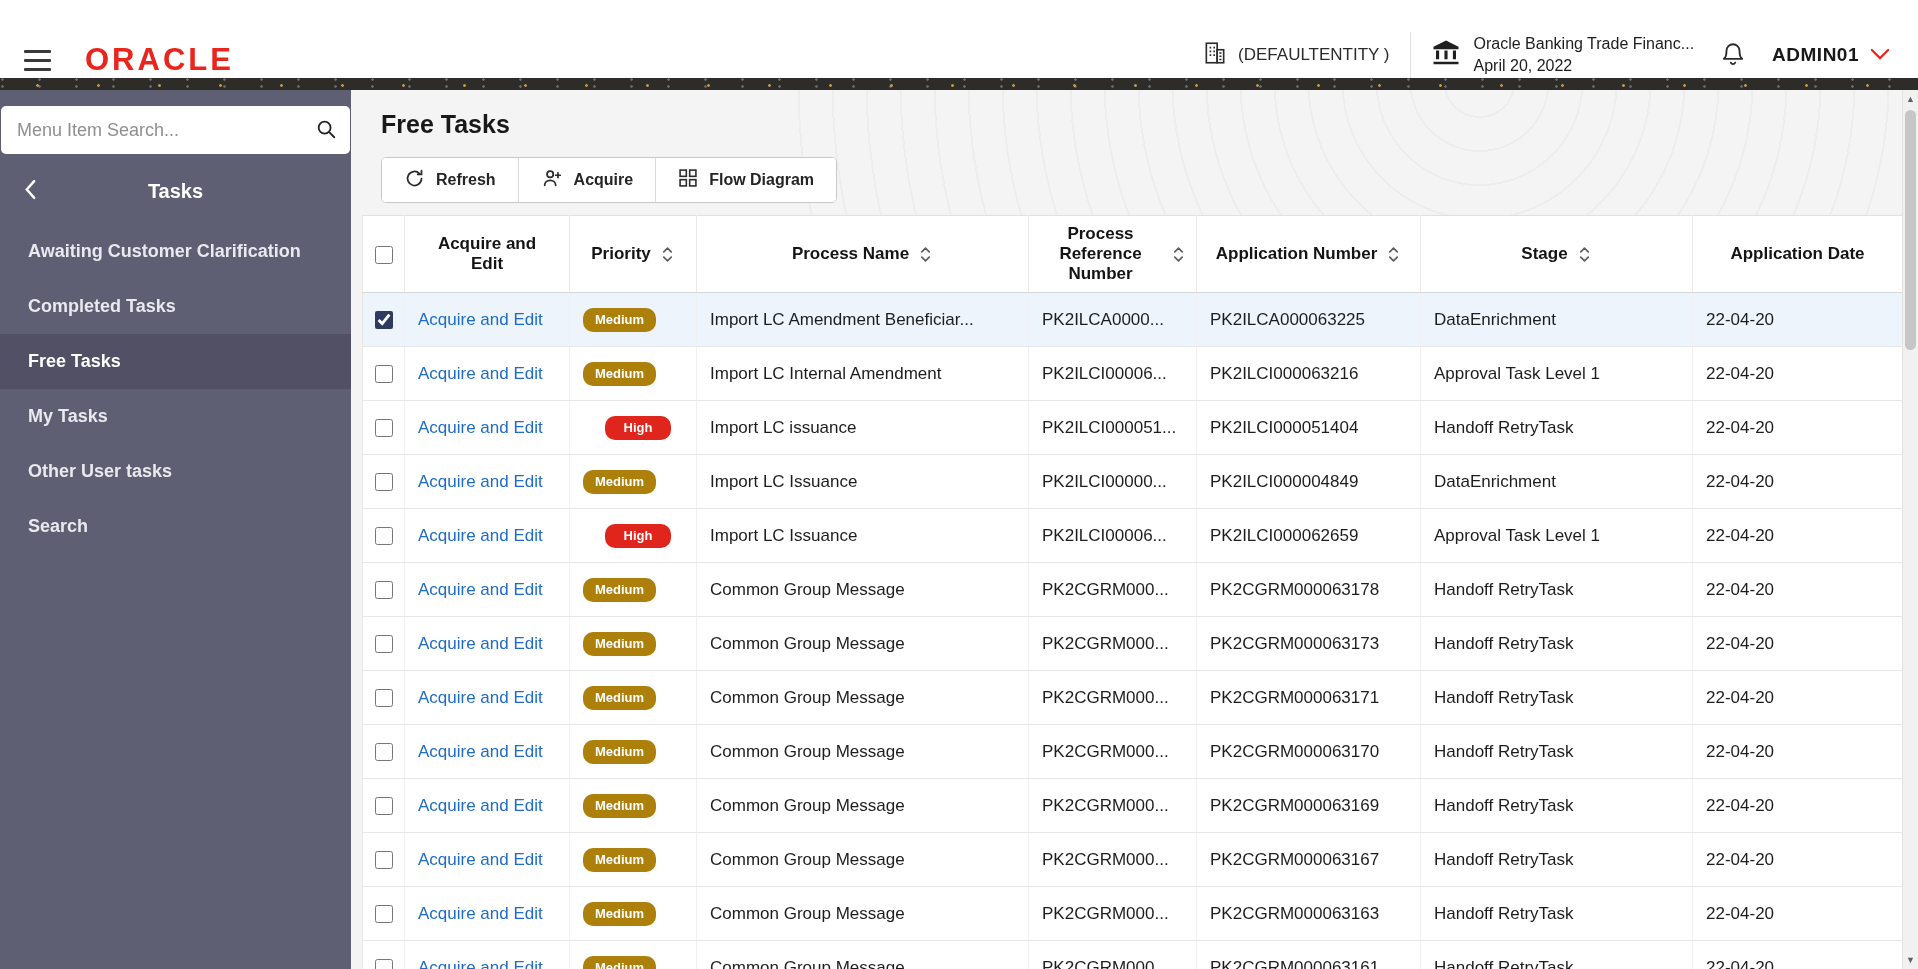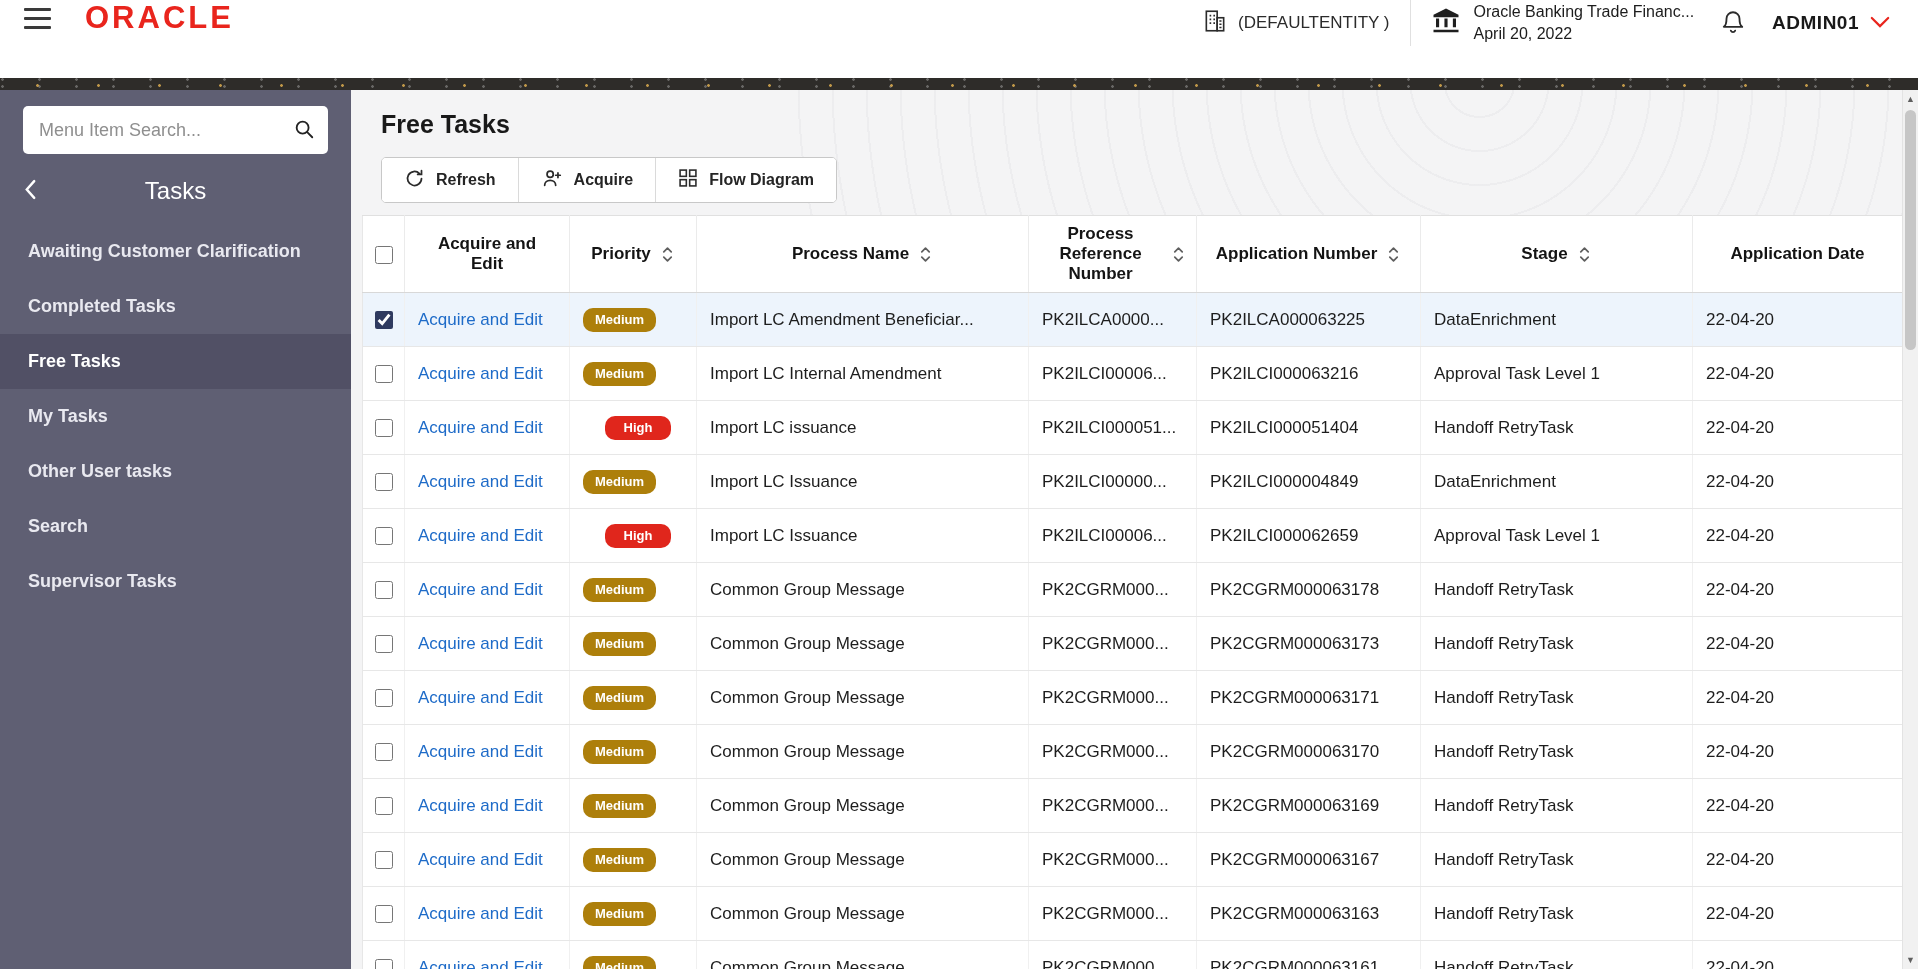--- a/index.html
+++ b/index.html
@@ -1,20 +1,20 @@
 <!DOCTYPE html>
 <html><head>
 <meta charset="utf-8">
 <style>
   * { margin:0; padding:0; box-sizing:border-box; }
   html,body { width:1918px; height:969px; overflow:hidden; background:#f4f4f5;
               font-family:"Liberation Sans","DejaVu Sans",sans-serif; }
 
   
-  .top-header { height:78px; background:#fff; display:flex; align-items:flex-start;
+  .top-header { height:78px; background:#fff; display:flex; align-items:flex-end;
                 justify-content:space-between; padding:0 28px 0 18px; }
   .h-left { display:flex; align-items:center; gap:28px; }
   .hamburger { background:none; border:none; display:flex; flex-direction:column; gap:6px; cursor:pointer; padding:6px; }
   .hamburger span { width:27px; height:3px; background:#3a3a3a; border-radius:1px; }
   .oracle-logo { color:#e9251d; font-size:31px; font-weight:700; letter-spacing:3px; }
   .h-right { display:flex; align-items:center; gap:20px; }
   .entity { display:flex; align-items:center; gap:10px; font-size:17px; color:#2b2b2b; cursor:pointer; }
   .vdiv { width:1px; height:46px; background:#e0e0e0; }
   .app-info { display:flex; align-items:center; gap:13px; cursor:pointer; }
   .app-info .t1, .app-info .t2 { font-size:16px; color:#1c1c1c; line-height:1.35; }
@@ -27,30 +27,30 @@
     background-image:
       radial-gradient(circle, rgba(216,169,78,.85) 1px, transparent 1.7px),
       radial-gradient(circle, rgba(255,255,255,.28) 1px, transparent 1.6px);
     background-size:61px 9px, 37px 7px; background-position:7px 3px, 21px 5px; }
 
   
   .layout { display:flex; height:879px; }
 
   
   .sidebar { width:351px; flex-shrink:0; background:#5f5f73; display:flex; flex-direction:column; }
-  .search-wrap { margin:16px 23px 8px; position:relative; }
+  .search-wrap { margin:16px 1px 8px; position:relative; }
   .search-wrap input { width:100%; height:48px; border:none; border-radius:5px;
       padding:0 50px 0 16px; font-size:18px; color:#333; outline:none;
       font-family:inherit; background:#fff; }
   .search-wrap input::placeholder { color:#8f8f8f; }
   .search-icon-btn { position:absolute; right:6px; top:7px; width:36px; height:34px;
       background:none; border:none; cursor:pointer; display:flex; align-items:center; justify-content:center; }
   .side-head { position:relative; height:58px; display:flex; align-items:center; justify-content:center; }
   .back-btn { position:absolute; left:24px; background:none; border:none; cursor:pointer; display:flex; }
-  .side-title { color:#fff; font-size:24px; font-weight:400; }
+  .side-title { color:#fff; font-size:20px; font-weight:700; }
   .side-menu { margin-top:4px; }
   .side-item { padding:17px 28px; font-size:18px; font-weight:600; color:#e9e9f0; cursor:pointer; white-space:nowrap; }
   .side-item.active { background:#515065; color:#fff; }
 
   
   .main { flex:1; position:relative; overflow:hidden; background:#f4f4f5; }
   .main::before { content:""; position:absolute; top:-260px; right:-140px; width:1250px; height:560px;
       background:repeating-radial-gradient(circle at 55% 45%, rgba(105,105,122,.05) 0 2px, transparent 2px 34px);
       z-index:0; pointer-events:none; }
   .main > * { position:relative; z-index:1; }
@@ -172,21 +172,20 @@
       </button>
       <span class="side-title">Tasks</span>
     </div>
     <nav class="side-menu">
         <div class="side-item"><span>Awaiting Customer Clarification</span></div>
         <div class="side-item"><span>Completed Tasks</span></div>
         <div class="side-item active"><span>Free Tasks</span></div>
         <div class="side-item"><span>My Tasks</span></div>
         <div class="side-item"><span>Other User tasks</span></div>
         <div class="side-item"><span>Search</span></div>
-        <div class="side-item"><span>Supervisor Tasks</span></div>
       </nav>
   </aside>
 
   <main class="main">
     <h1 class="page-title">Free Tasks</h1>
 
     <div class="toolbar">
       <button class="tb-btn">
         <span>
           <svg width="21" height="21" viewBox="0 0 24 24" fill="none" stroke="#2b2b2b" stroke-width="2" stroke-linecap="round">

